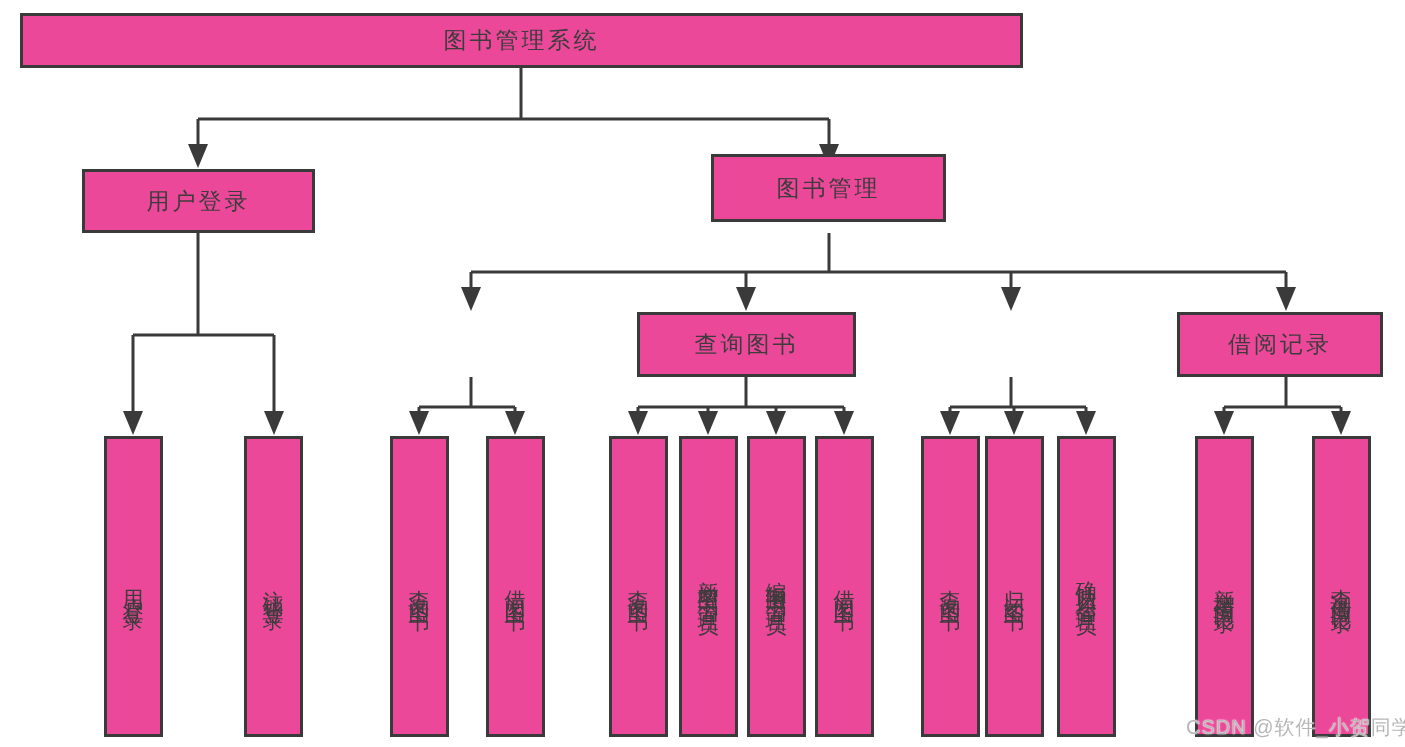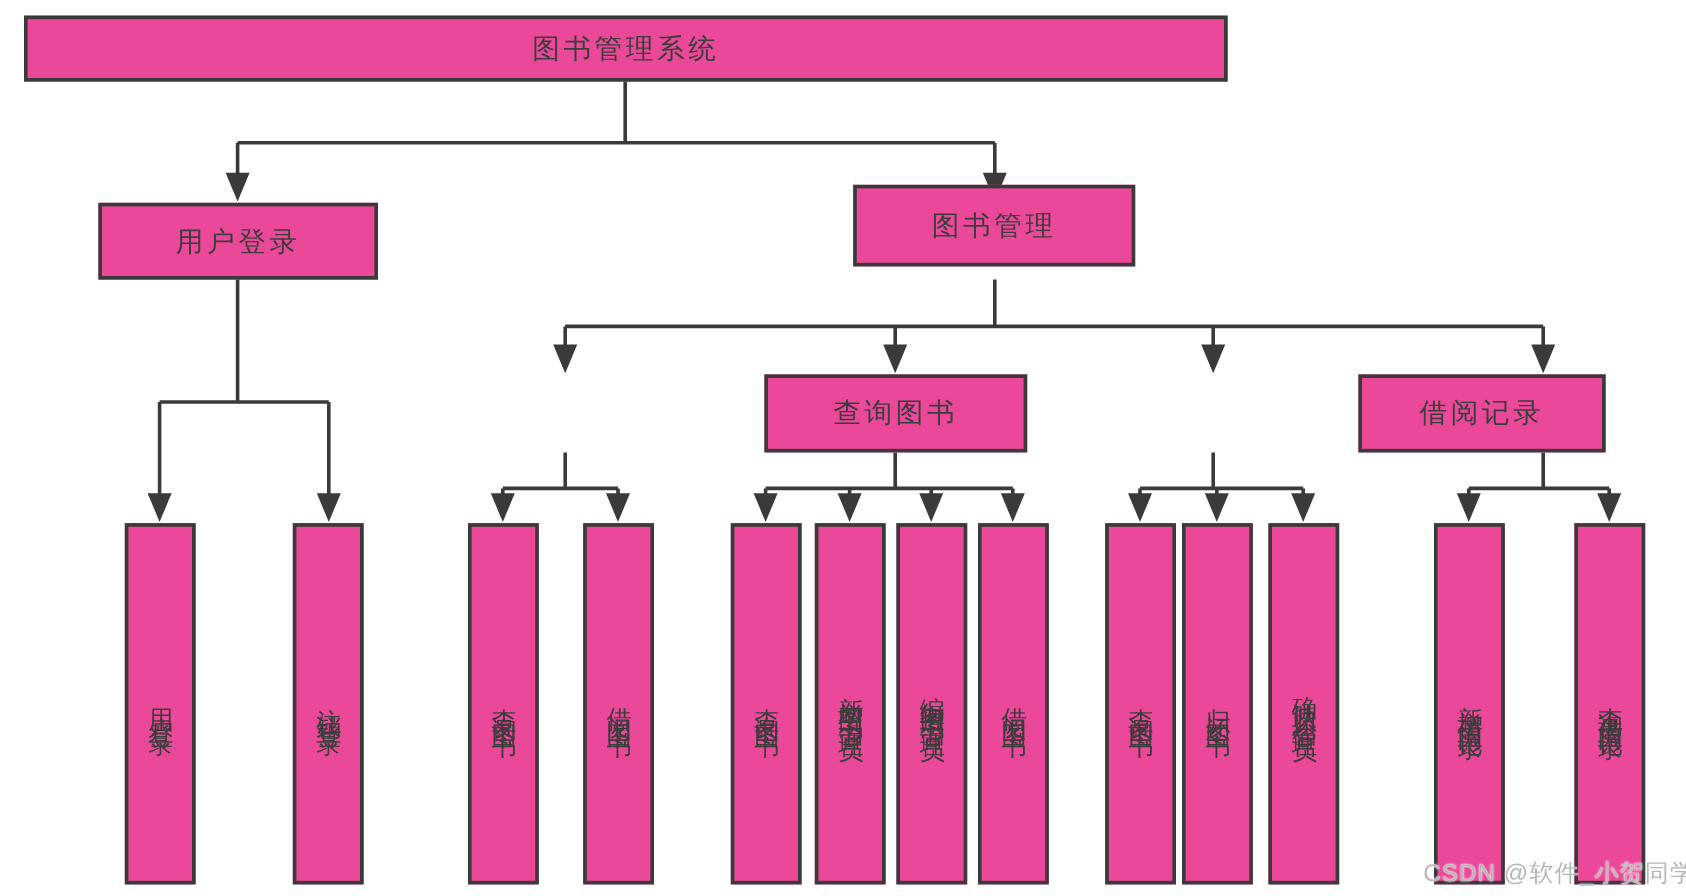--- a/index.html
+++ b/index.html
@@ -37,21 +37,21 @@
     letter-spacing: 3px;
     white-space: nowrap;
   }
   .node-root   { left: 20px;  top: 13px;  width: 1003px; height: 55px; }
   .node-login  { left: 82px;  top: 169px; width: 233px;  height: 64px; }
   .node-mgmt   { left: 711px; top: 154px; width: 235px;  height: 68px; }
   .node-l3     { top: 312px; height: 65px; }
   .node-l3a    { left: 362px;  width: 218px; }
   .node-l3b    { left: 637px;  width: 219px; }
   .node-l3c    { left: 902px;  width: 219px; }
-  .node-l3d    { left: 1132px; width: 206px; }
+  .node-l3d    { left: 1177px; width: 206px; }
   .leaf {
     top: 436px;
     width: 59px;
     height: 301px;
     font-size: 21px;
     writing-mode: vertical-rl;
     letter-spacing: 7px;
     line-height: 1;
   }
   .leaf.long { letter-spacing: 5px; }

